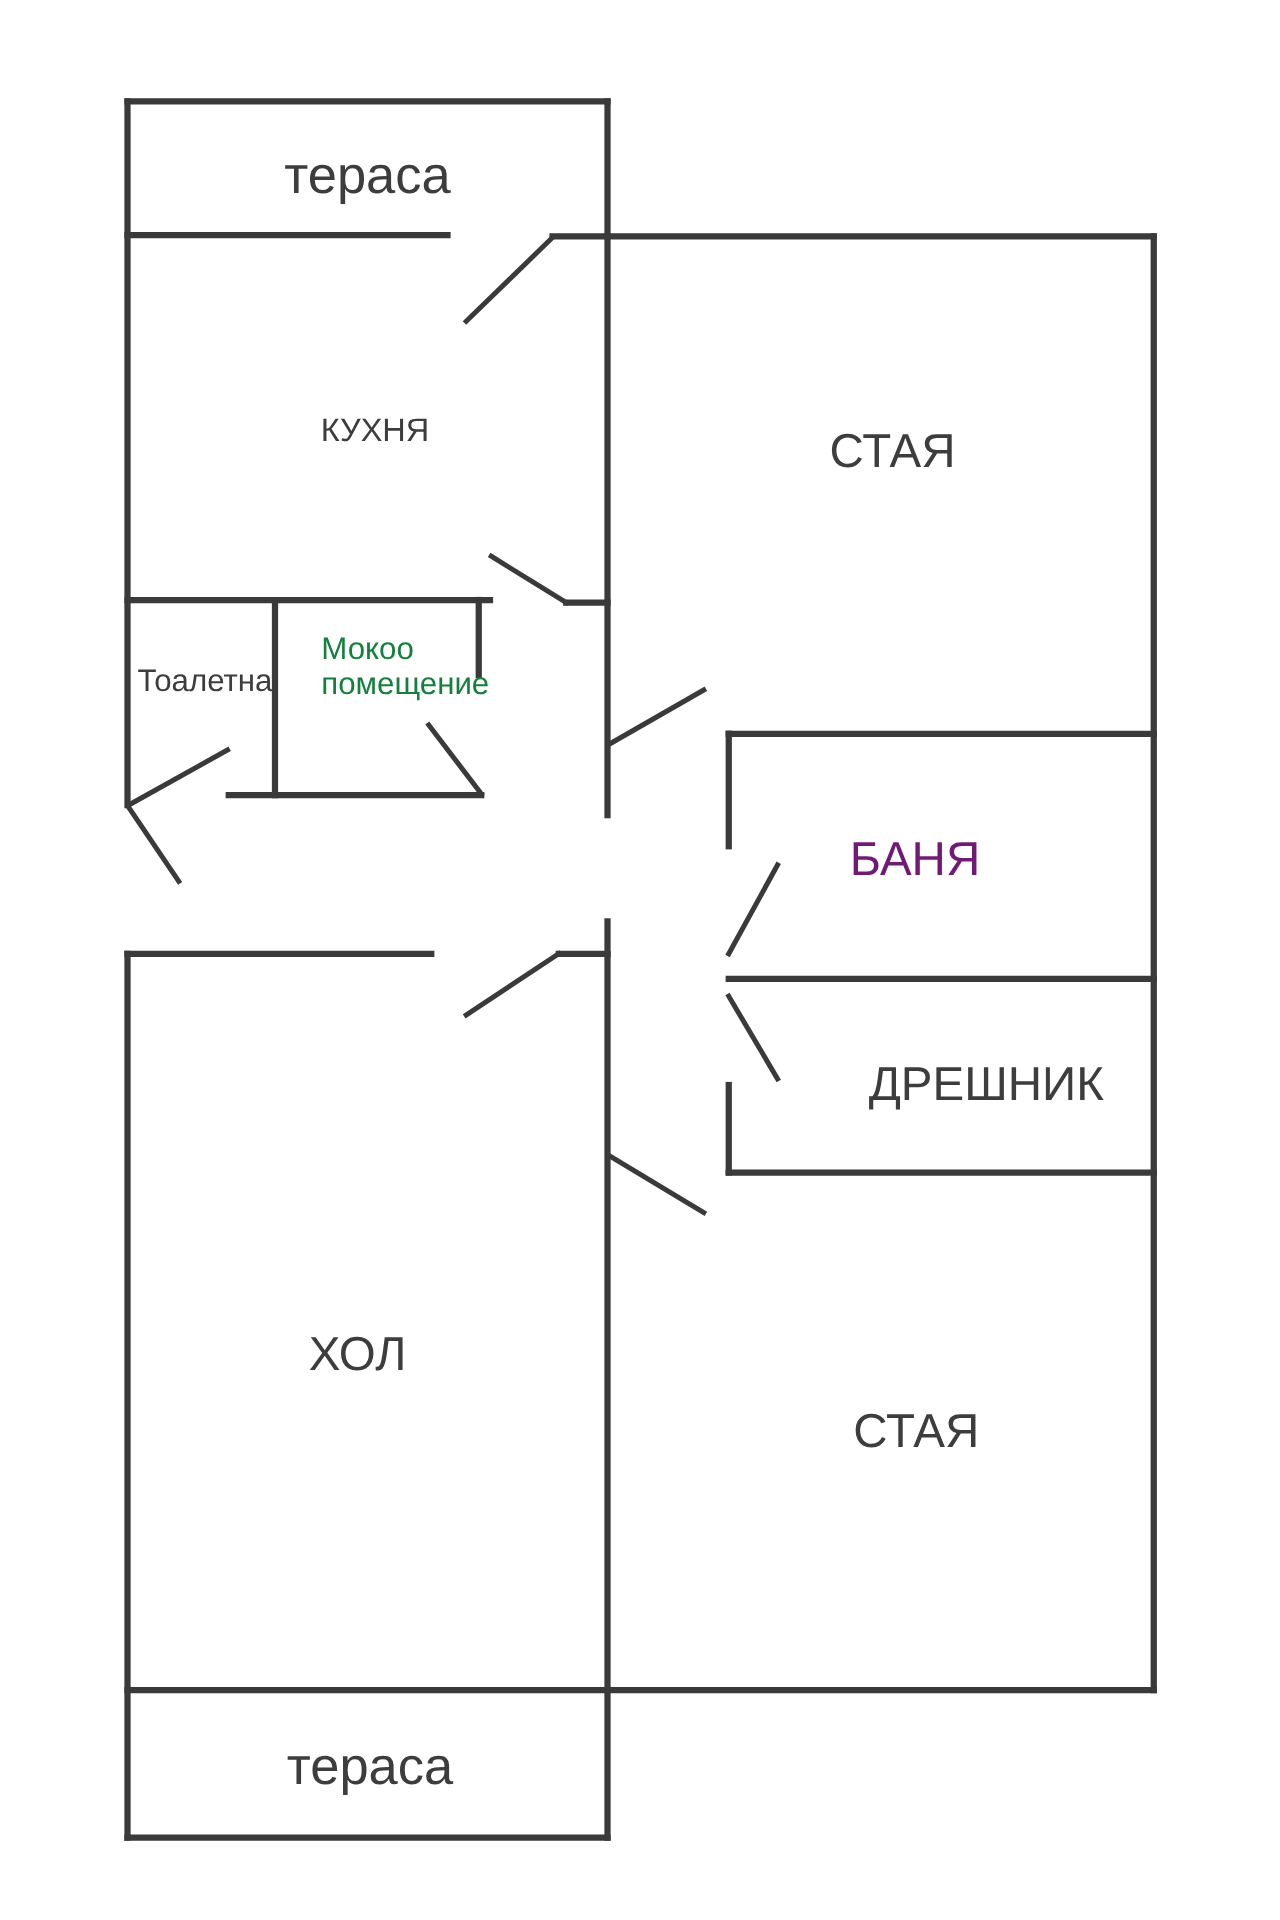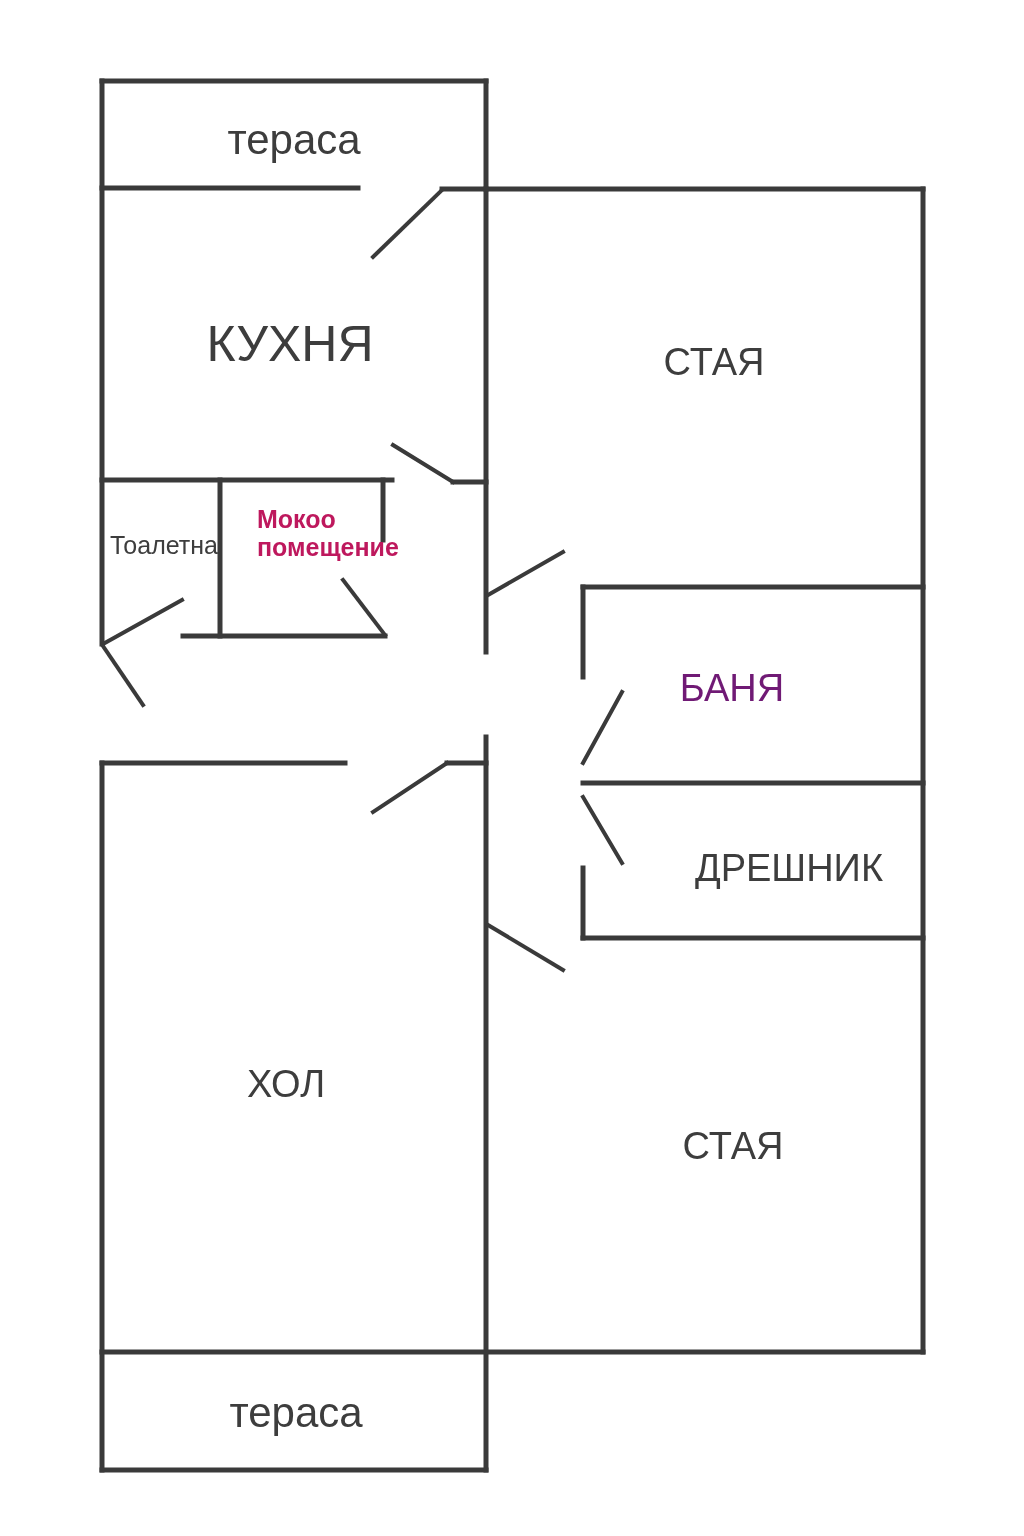--- a/index.html
+++ b/index.html
@@ -67,24 +67,24 @@
       <line x1="103" y1="644" x2="182" y2="600" stroke="#3a3a3a" stroke-width="4" stroke-linecap="square"></line>
       <line x1="103" y1="646" x2="143" y2="705" stroke="#3a3a3a" stroke-width="4" stroke-linecap="square"></line>
       <line x1="488" y1="595" x2="563" y2="552" stroke="#3a3a3a" stroke-width="4" stroke-linecap="square"></line>
       <line x1="622" y1="692" x2="583" y2="763" stroke="#3a3a3a" stroke-width="4" stroke-linecap="square"></line>
       <line x1="583" y1="797" x2="622" y2="863" stroke="#3a3a3a" stroke-width="4" stroke-linecap="square"></line>
       <line x1="447" y1="763" x2="373" y2="812" stroke="#3a3a3a" stroke-width="4" stroke-linecap="square"></line>
       <line x1="488" y1="925" x2="563" y2="970" stroke="#3a3a3a" stroke-width="4" stroke-linecap="square"></line>
     </svg>
   <div id="labels">
       <div class="room-label centered" style="font-size: 42px; color: rgb(61, 61, 61); left: 294px; top: 140px;">тераса</div>
-      <div class="room-label centered" style="font-size: 50px; color: rgb(61, 61, 61); left: 290px; top: 344px;">КУХНЯ</div>
+      <div class="room-label centered" style="font-size: 26px; color: rgb(61, 61, 61); left: 300px; top: 344px;">КУХНЯ</div>
       <div class="room-label centered" style="font-size: 38px; color: rgb(61, 61, 61); left: 714px; top: 362px;">СТАЯ</div>
       <div class="room-label centered" style="font-size: 25px; color: rgb(61, 61, 61); left: 164px; top: 545px; text-align: right;">Тоалетна</div>
-      <div class="room-label" style="font-size: 25px; color: #be185d; left: 257px; top: 505px; text-align: left; font-weight: bold;">Мокоо
+      <div class="room-label" style="font-size: 25px; color: #15803d; left: 257px; top: 505px; text-align: left;">Мокоо
 помещение</div>
       <div class="room-label centered" style="font-size: 38px; color: #701a75; left: 732px; top: 688px;">БАНЯ</div>
       <div class="room-label centered" style="font-size: 38px; color: rgb(61, 61, 61); left: 772px; top: 868px; margin-left: 17px;">ДРЕШНИК</div>
       <div class="room-label centered" style="font-size: 38px; color: rgb(61, 61, 61); left: 286px; top: 1084px; text-align: center;">ХОЛ</div>
       <div class="room-label centered" style="font-size: 38px; color: rgb(61, 61, 61); left: 733px; top: 1146px;">СТАЯ</div>
       <div class="room-label centered" style="font-size: 42px; color: rgb(61, 61, 61); left: 296px; top: 1413px;">тераса</div>
     </div>
 </div>
 
 </body></html>

